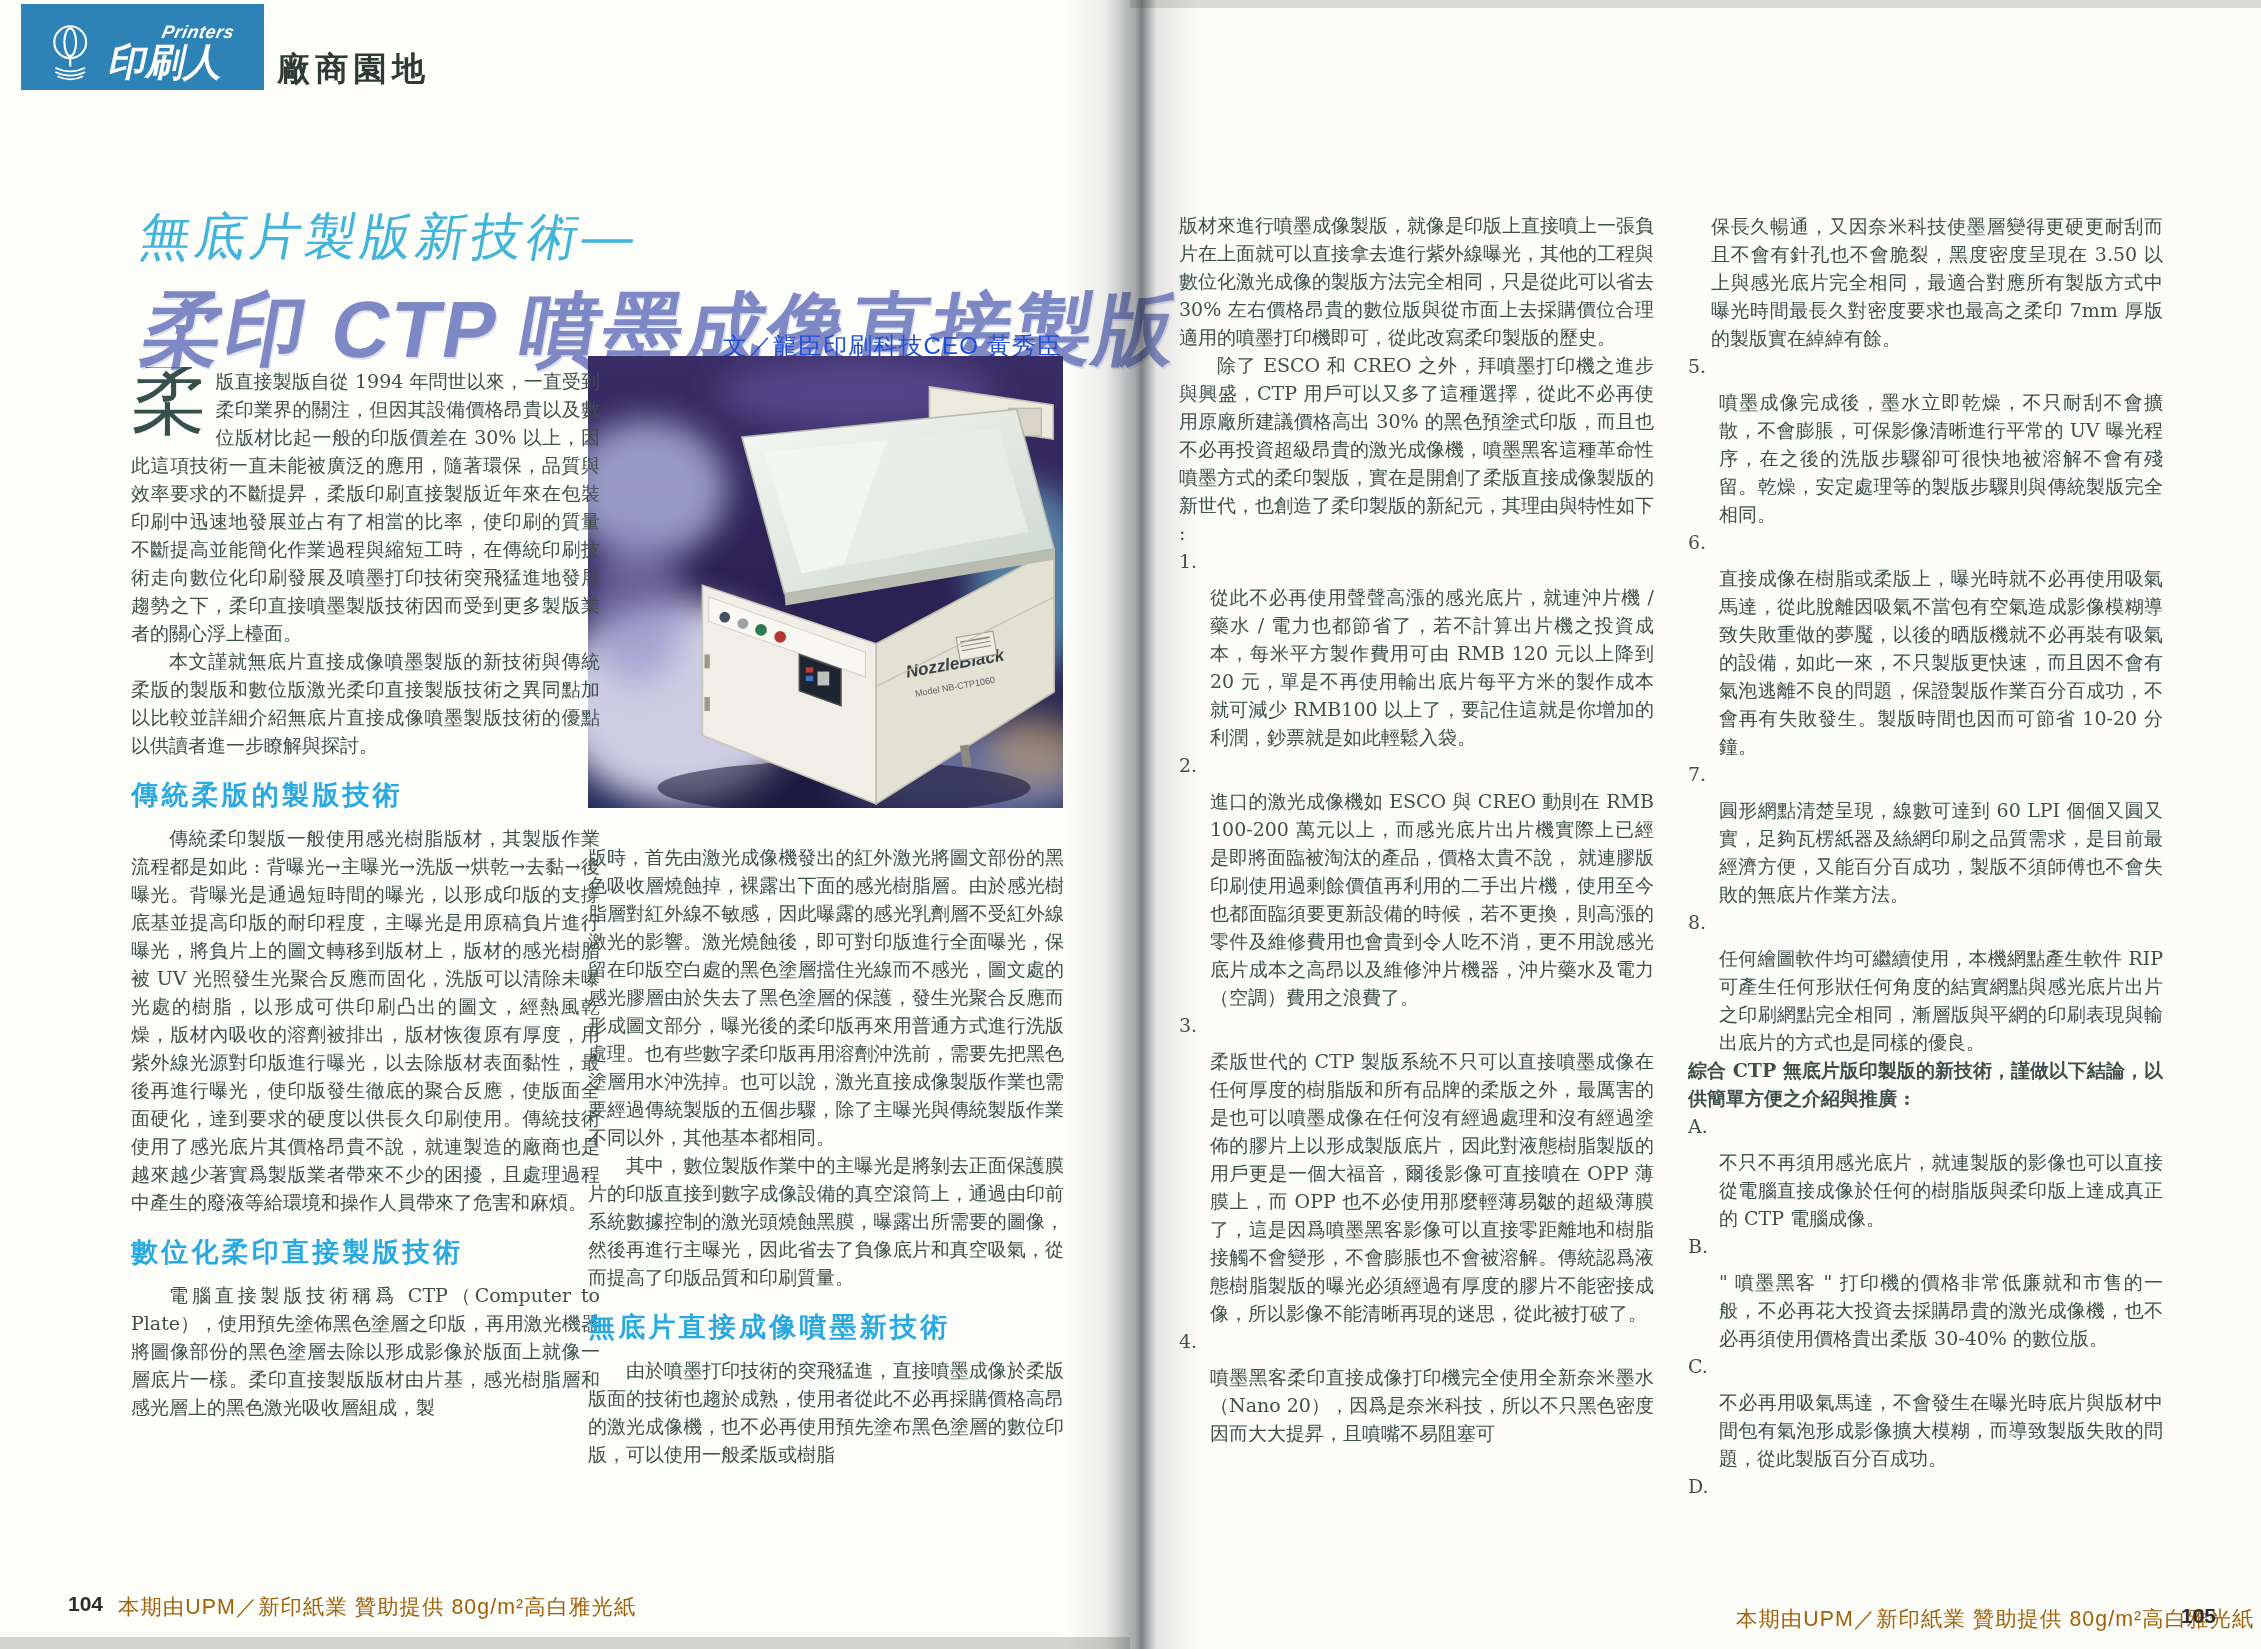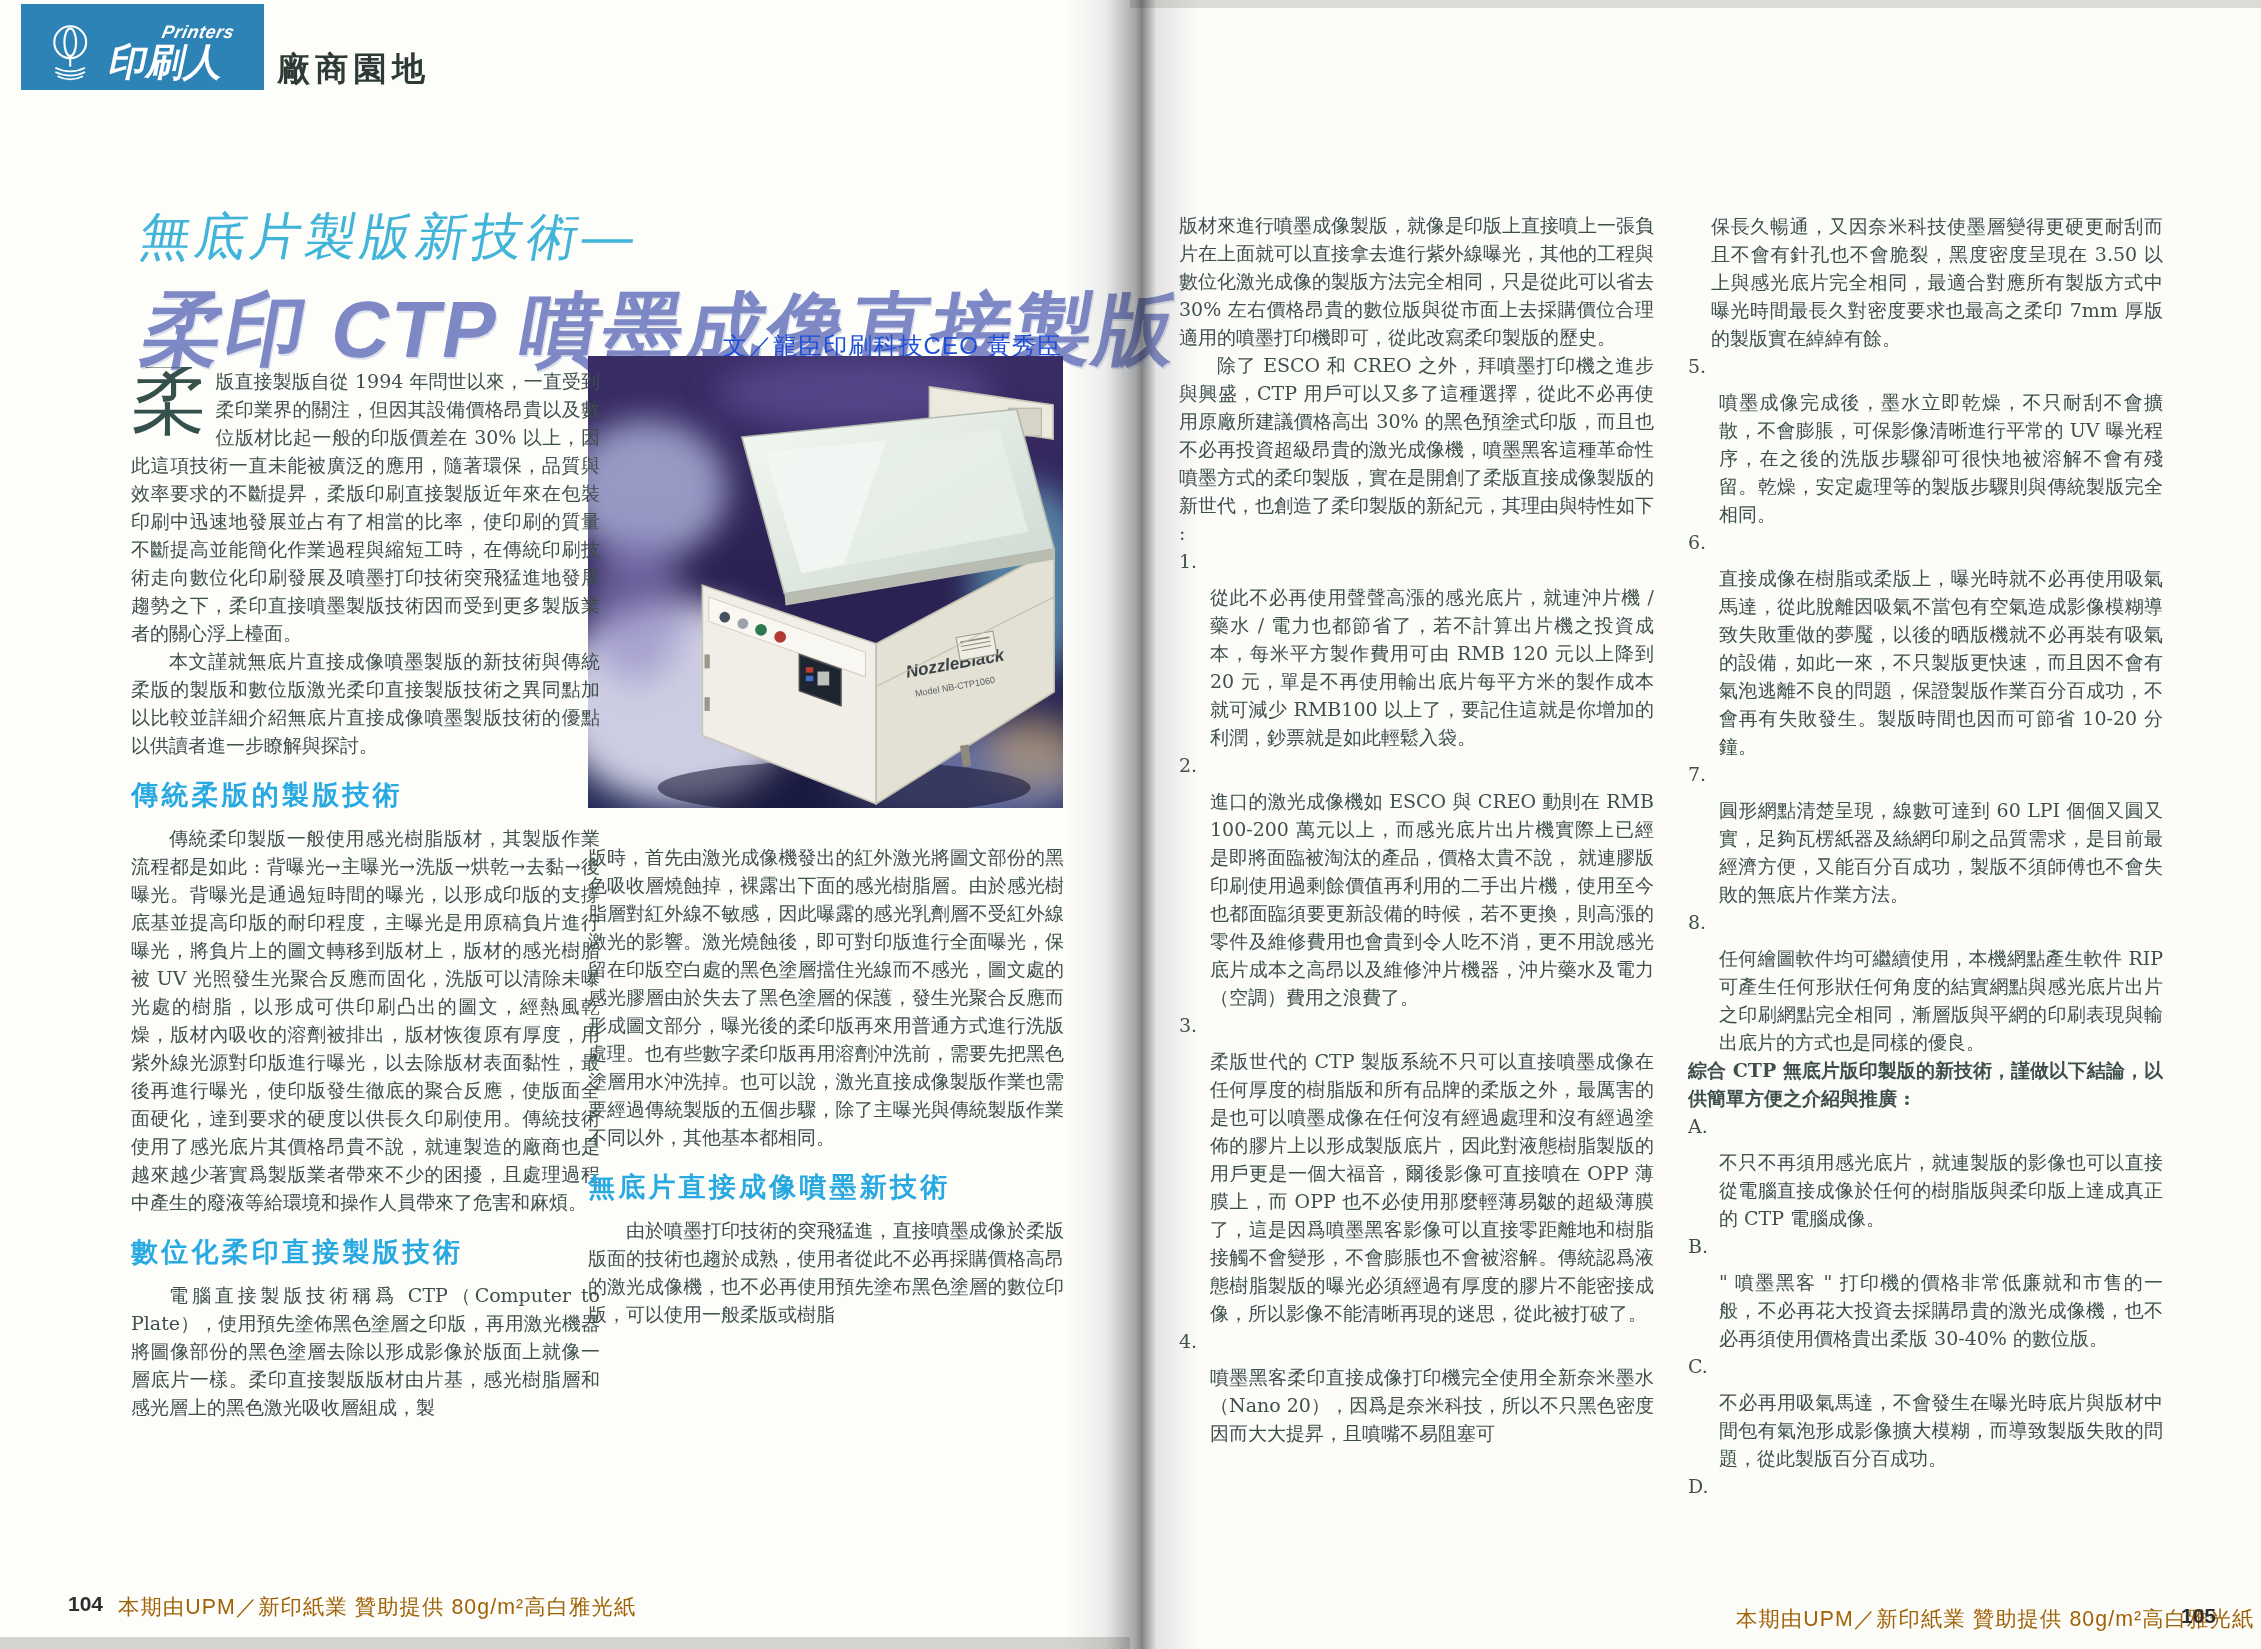--- a/index.html
+++ b/index.html
@@ -223,20 +223,21 @@
 <div class="col" id="col1">
     <p><span class="dropcap">柔</span>版直接製版自從 1994 年問世以來，一直受到柔印業界的關注，但因其設備價格昂貴以及數位版材比起一般的印版價差在 30% 以上，因此這項技術一直未能被廣泛的應用，隨著環保，品質與效率要求的不斷提昇，柔版印刷直接製版近年來在包裝印刷中迅速地發展並占有了相當的比率，使印刷的質量不斷提高並能簡化作業過程與縮短工時，在傳統印刷技術走向數位化印刷發展及噴墨打印技術突飛猛進地發展趨勢之下，柔印直接噴墨製版技術因而受到更多製版業者的關心浮上檯面。</p>
     <p class="ind">本文謹就無底片直接成像噴墨製版的新技術與傳統柔版的製版和數位版激光柔印直接製版技術之異同點加以比較並詳細介紹無底片直接成像噴墨製版技術的優點以供讀者進一步瞭解與探討。</p>
     <div class="sec-h">傳統柔版的製版技術</div>
     <p class="ind">傳統柔印製版一般使用感光樹脂版材，其製版作業流程都是如此 : 背曝光→主曝光→洗版→烘乾→去黏→後曝光。背曝光是通過短時間的曝光，以形成印版的支撐底基並提高印版的耐印程度，主曝光是用原稿負片進行曝光，將負片上的圖文轉移到版材上，版材的感光樹脂被 UV 光照發生光聚合反應而固化，洗版可以清除未曝光處的樹脂，以形成可供印刷凸出的圖文，經熱風乾燥，版材內吸收的溶劑被排出，版材恢復原有厚度，用紫外線光源對印版進行曝光，以去除版材表面黏性，最後再進行曝光，使印版發生徹底的聚合反應，使版面全面硬化，達到要求的硬度以供長久印刷使用。傳統技術使用了感光底片其價格昂貴不說，就連製造的廠商也是越來越少著實爲製版業者帶來不少的困擾，且處理過程中產生的廢液等給環境和操作人員帶來了危害和麻煩。</p>
     <div class="sec-h">數位化柔印直接製版技術</div>
     <p class="ind">電腦直接製版技術稱爲 CTP（Computer to Plate），使用預先塗佈黑色塗層之印版，再用激光機器將圖像部份的黑色塗層去除以形成影像於版面上就像一層底片一樣。柔印直接製版版材由片基，感光樹脂層和感光層上的黑色激光吸收層組成，製</p>
   </div>
 <div class="col" id="col2-text">
     <p>版時，首先由激光成像機發出的紅外激光將圖文部份的黑色吸收層燒蝕掉，裸露出下面的感光樹脂層。由於感光樹脂層對紅外線不敏感，因此曝露的感光乳劑層不受紅外線激光的影響。激光燒蝕後，即可對印版進行全面曝光，保留在印版空白處的黑色塗層擋住光線而不感光，圖文處的感光膠層由於失去了黑色塗層的保護，發生光聚合反應而形成圖文部分，曝光後的柔印版再來用普通方式進行洗版處理。也有些數字柔印版再用溶劑沖洗前，需要先把黑色塗層用水沖洗掉。也可以說，激光直接成像製版作業也需要經過傳統製版的五個步驟，除了主曝光與傳統製版作業不同以外，其他基本都相同。</p>
+    <p class="ind">其中，數位製版作業中的主曝光是將剝去正面保護膜片的印版直接到數字成像設備的真空滾筒上，通過由印前系統數據控制的激光頭燒蝕黑膜，曝露出所需要的圖像，然後再進行主曝光，因此省去了負像底片和真空吸氣，從而提高了印版品質和印刷質量。</p>
     <div class="sec-h">無底片直接成像噴墨新技術</div>
     <p class="ind">由於噴墨打印技術的突飛猛進，直接噴墨成像於柔版版面的技術也趨於成熟，使用者從此不必再採購價格高昂的激光成像機，也不必再使用預先塗布黑色塗層的數位印版，可以使用一般柔版或樹脂</p>
   </div>
 <div class="col" id="col3">
     <p>版材來進行噴墨成像製版，就像是印版上直接噴上一張負片在上面就可以直接拿去進行紫外線曝光，其他的工程與數位化激光成像的製版方法完全相同，只是從此可以省去 30% 左右價格昂貴的數位版與從市面上去採購價位合理適用的噴墨打印機即可，從此改寫柔印製版的歷史。</p>
     <p class="ind">除了 ESCO 和 CREO 之外，拜噴墨打印機之進步與興盛，CTP 用戶可以又多了這種選擇，從此不必再使用原廠所建議價格高出 30% 的黑色預塗式印版，而且也不必再投資超級昂貴的激光成像機，噴墨黑客這種革命性噴墨方式的柔印製版，實在是開創了柔版直接成像製版的新世代，也創造了柔印製版的新紀元，其理由與特性如下 :</p>
     <div class="li">
       <span class="mk">1.</span>
       <span class="lt">從此不必再使用聲聲高漲的感光底片，就連沖片機 / 藥水 / 電力也都節省了，若不計算出片機之投資成本，每米平方製作費用可由 RMB 120 元以上降到 20 元，單是不再使用輸出底片每平方米的製作成本就可減少 RMB100 以上了，要記住這就是你增加的利潤，鈔票就是如此輕鬆入袋。</span>
     </div>

